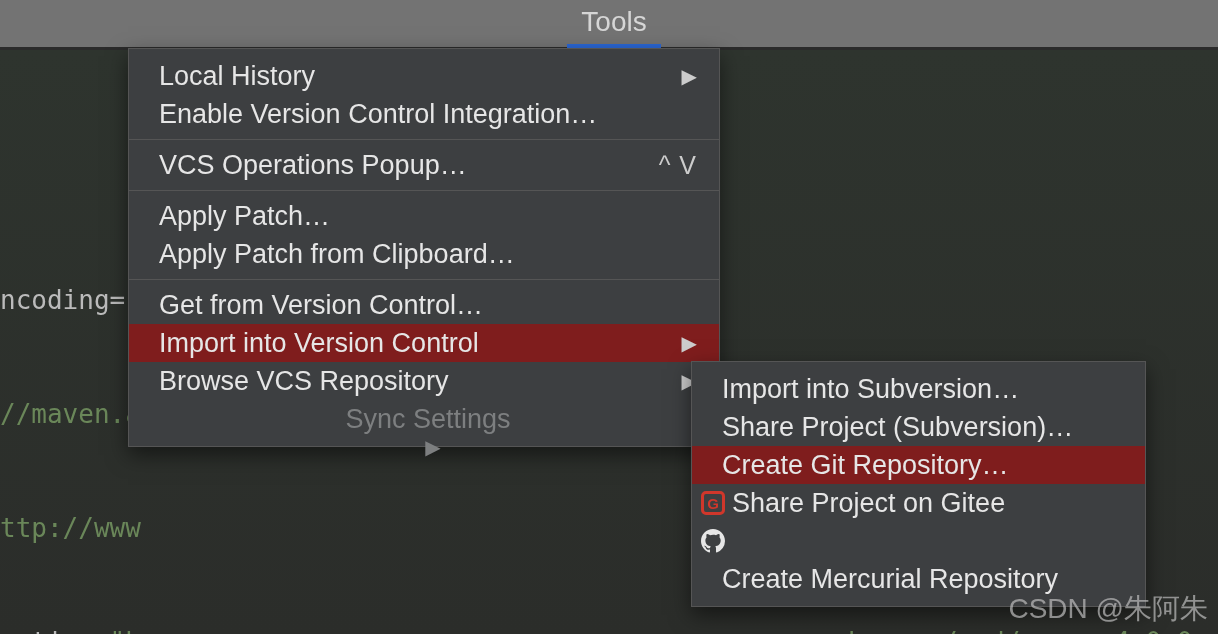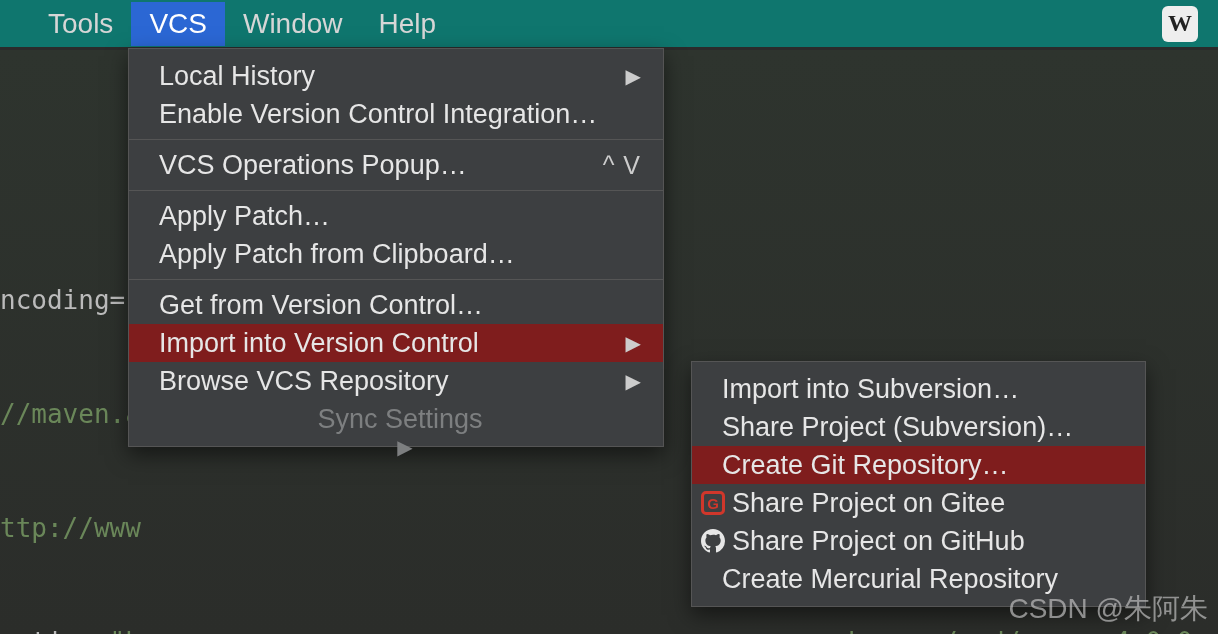--- a/index.html
+++ b/index.html
@@ -26,25 +26,26 @@
       white-space: pre;
       background: linear-gradient(180deg, #2e342e 0%, #2b2d2a 100%);
     }
     .code-line { padding-left: 0; }
     .attr-name { color: #bbb; }
     .attr-val { color: #6a8759; }
     .menubar {
       position: absolute;
       top: 0; left: 0; right: 0;
       height: 48px;
-      background: #0f766e;
+      background: #737373;
       display: flex;
       align-items: center;
       padding: 0 20px 0 30px;
       border-bottom: 1px solid #2b2b2b;
+      flex-direction: column;
     }
     .menu-item {
       color: #d6d6d6;
       font-size: 28px;
       padding: 6px 18px;
       cursor: default;
     }
     .menu-item.selected {
       background: #2b67d4;
       color: #fff;
@@ -65,21 +66,21 @@
     .dropdown {
       position: absolute;
       background: #3d3f41;
       border: 1px solid #555;
       box-shadow: 0 8px 20px rgba(0,0,0,0.5);
       padding: 8px 0;
     }
     .dropdown.primary {
       top: 48px;
       left: 128px;
-      width: 536px;
+      width: 592px;
     }
     .dropdown.secondary {
       top: 361px;
       left: 691px;
       width: 455px;
     }
     .dd-row {
       display: flex;
       align-items: center;
       padding: 4px 22px 4px 30px;
@@ -216,20 +217,19 @@
         <span class="gitee-icon">G</span>
       </span>
     <span class="dd-label">Share Project on Gitee</span>
   </div>
   <div class="dd-row">
     <span class="dd-icon">
       <svg class="github-icon" viewBox="0 0 16 16">
           <path d="M8 0C3.58 0 0 3.58 0 8c0 3.54 2.29 6.53 5.47 7.59.4.07.55-.17.55-.38 0-.19-.01-.82-.01-1.49-2.01.37-2.53-.49-2.69-.94-.09-.23-.48-.94-.82-1.13-.28-.15-.68-.52-.01-.53.63-.01 1.08.58 1.23.82.72 1.21 1.87.87 2.33.66.07-.52.28-.87.51-1.07-1.78-.2-3.64-.89-3.64-3.95 0-.87.31-1.59.82-2.15-.08-.2-.36-1.02.08-2.12 0 0 .67-.21 2.2.82a7.5 7.5 0 0 1 2-.27c.68 0 1.36.09 2 .27 1.53-1.04 2.2-.82 2.2-.82.44 1.1.16 1.92.08 2.12.51.56.82 1.27.82 2.15 0 3.07-1.87 3.75-3.65 3.95.29.25.54.73.54 1.48 0 1.07-.01 1.93-.01 2.2 0 .21.15.46.55.38A8.01 8.01 0 0 0 16 8c0-4.42-3.58-8-8-8z"></path>
         </svg>
     </span>
-    <span class="dd-label">Share Project on GitHub</span>
   </div>
   <div class="dd-row">
     <span class="dd-label">Create Mercurial Repository</span>
   </div>
 </div>
 
 <div class="watermark">CSDN @朱阿朱</div>
 
 </body></html>

